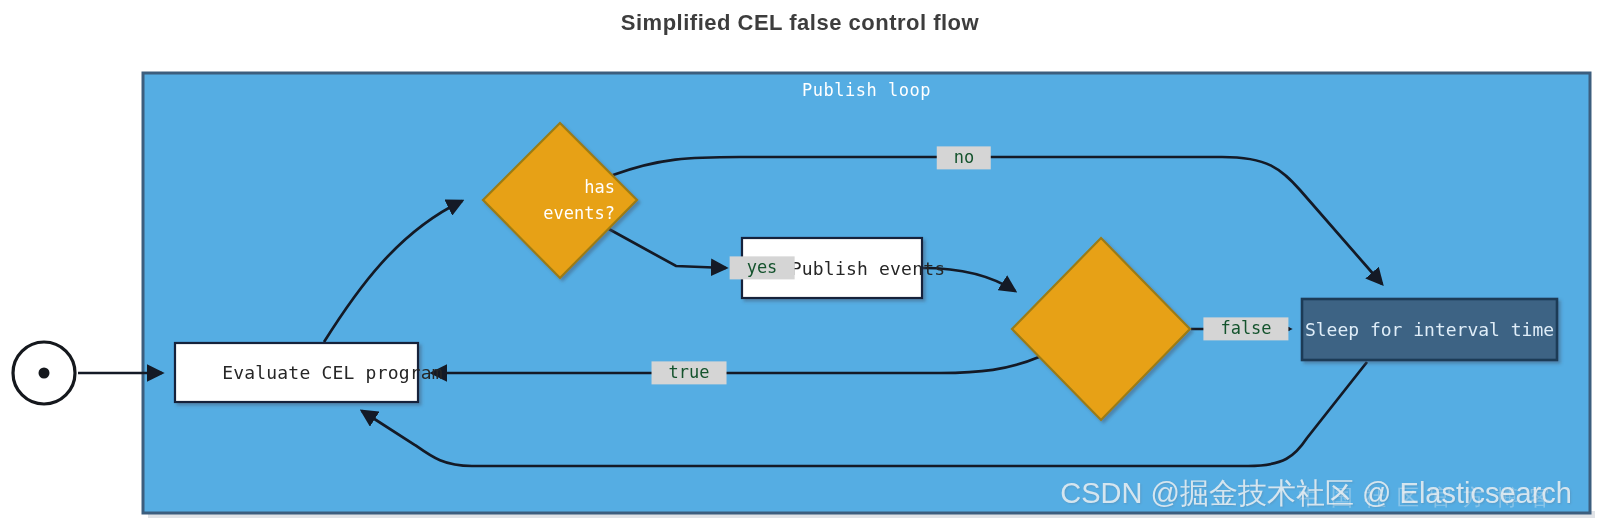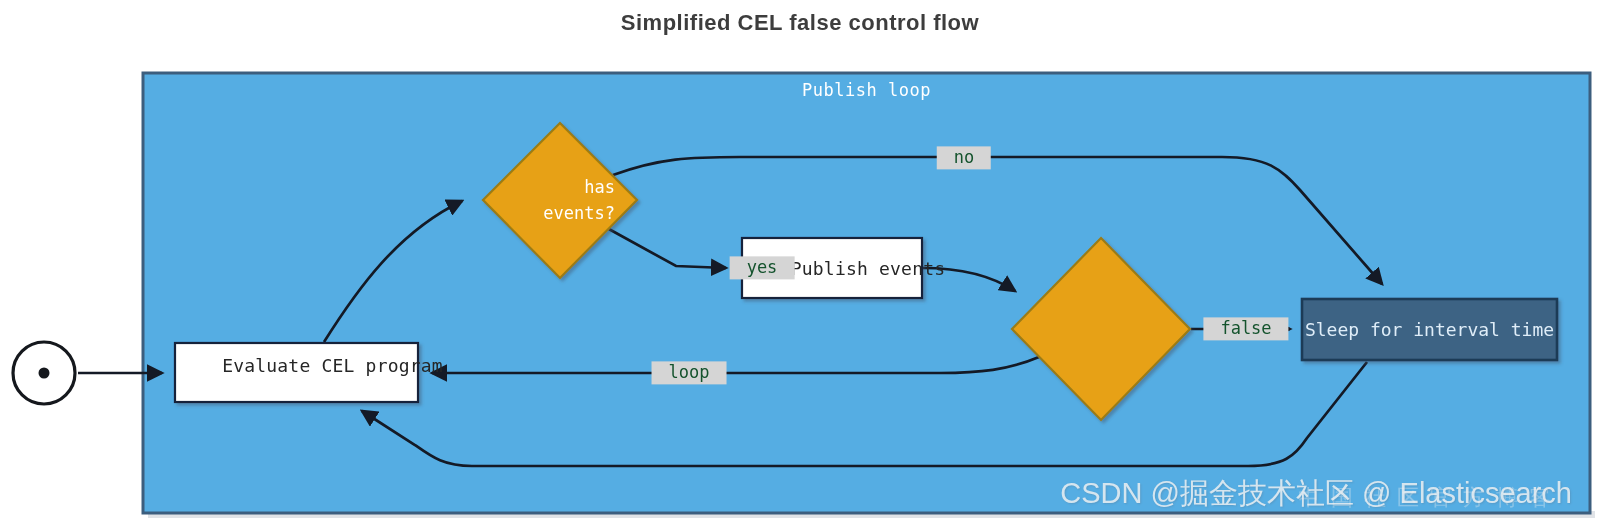--- a/index.html
+++ b/index.html
@@ -77,30 +77,30 @@
       <rect x="742" y="238" width="180" height="60" fill="#ffffff" stroke="#16233b" stroke-width="2.2" filter="url(#nodeShadow)"></rect>
 
       <polygon points="1101,238 1190,329 1101,420 1012,329" fill="#E7A112" stroke="#9A7B14" stroke-width="2.2" filter="url(#nodeShadow)"></polygon>
 
       <rect x="1302" y="299" width="255" height="61" fill="#3E6384" stroke="#1B3A57" stroke-width="2.6" filter="url(#nodeShadow)"></rect>
     </g>
   </svg>
 
   <div class="container-label">Publish loop</div>
 
-  <div class="overlay node-label" style="left:175px;top:336px;width:243px;height:59px;">Evaluate CEL program</div>
+  <div class="overlay node-label" style="left:175px;top:343px;width:243px;height:59px;">Evaluate CEL program</div>
 
   <div class="overlay diamond-label" style="left:505px;top:160px;width:110px;height:80px;">has events?</div>
 
   <div class="overlay node-label" style="left:742px;top:238px;width:180px;height:60px;">Publish events</div>
 
 
   <div class="overlay sleep-label" style="left:1302px;top:299px;width:255px;height:61px;">Sleep for interval time</div>
 
   <div class="edge-label" style="left:964px;top:158px;">no</div>
   <div class="edge-label" style="left:728px;top:268px;margin-left:34px;">yes</div>
   <div class="edge-label" style="left:1246px;top:329px;">false</div>
-  <div class="edge-label" style="left:689px;top:373px;">loop</div>
+  <div class="edge-label" style="left:689px;top:373px;">true</div>
 
   <div class="watermark ghost">中国社区官方博客</div>
   <div class="watermark primary">CSDN @掘金技术社区 @ Elasticsearch</div>
 
 </div>
 
 </body></html>

